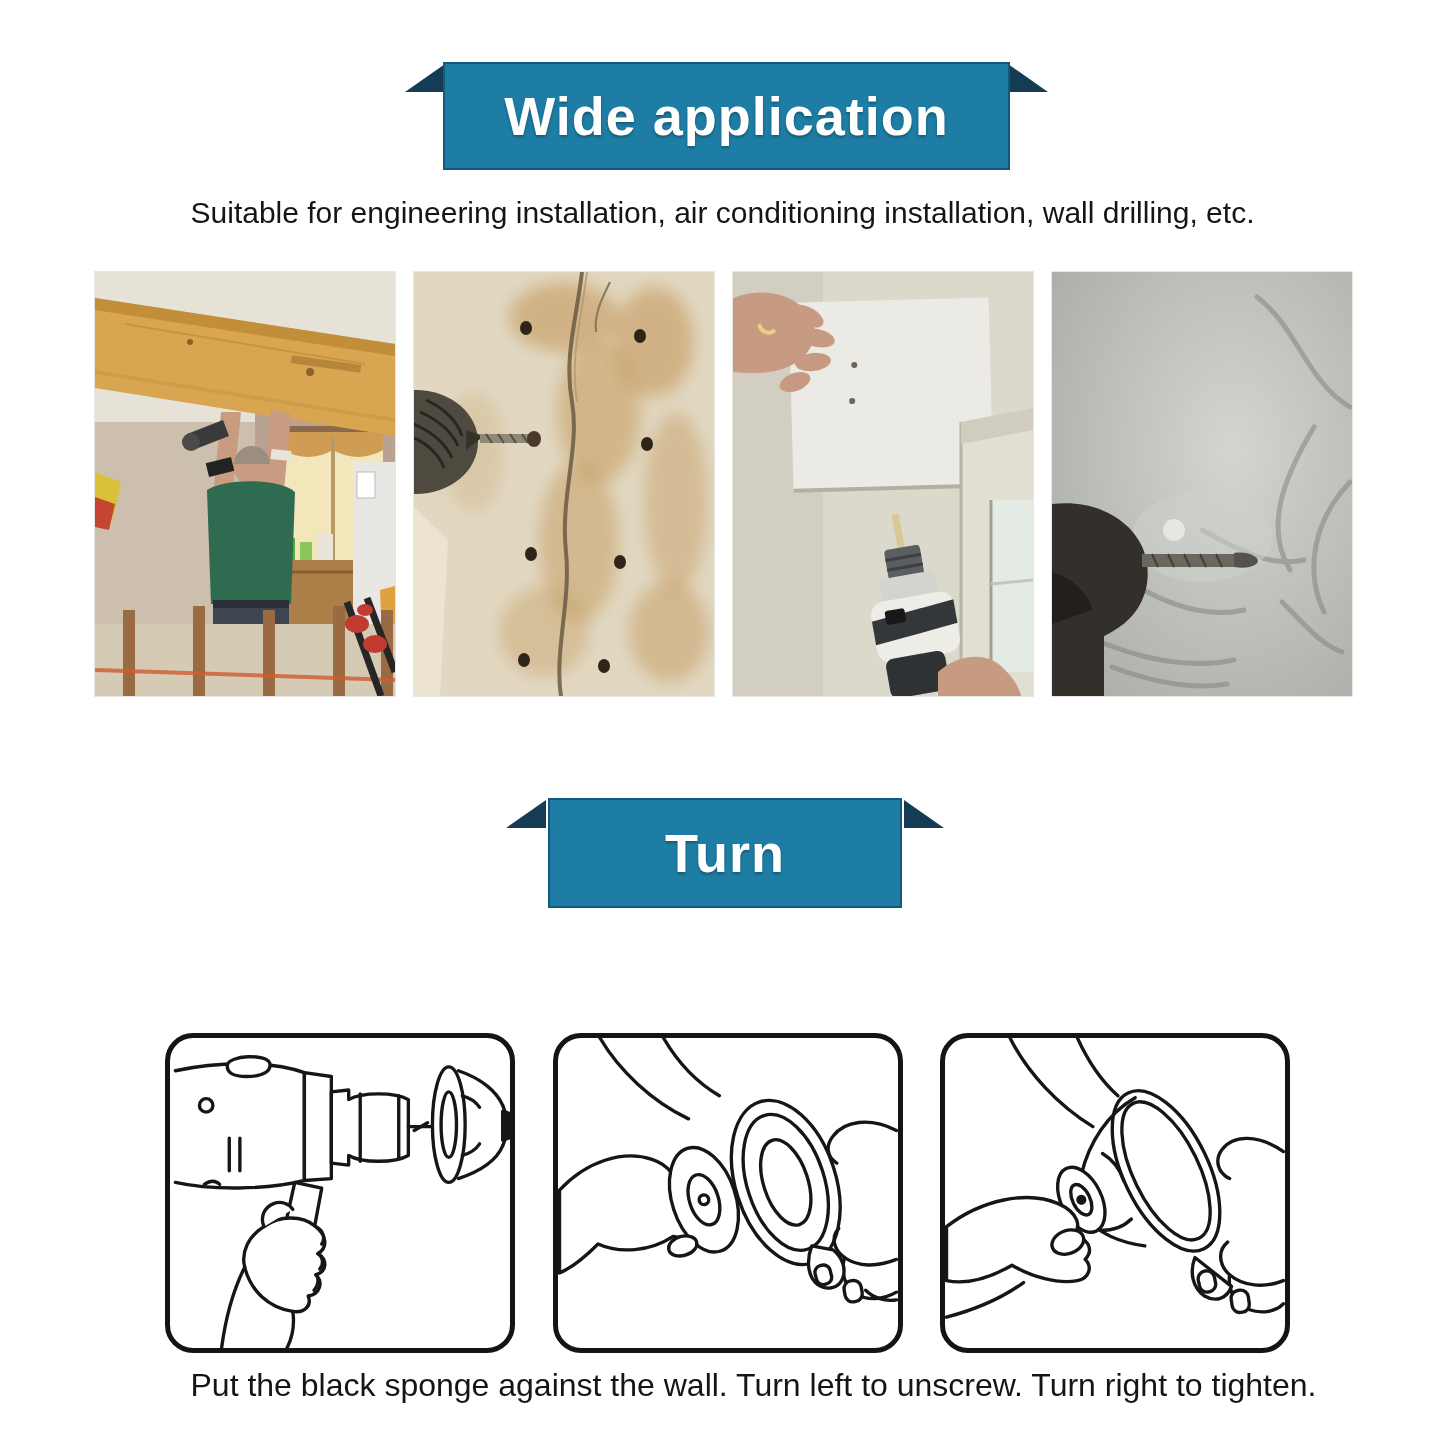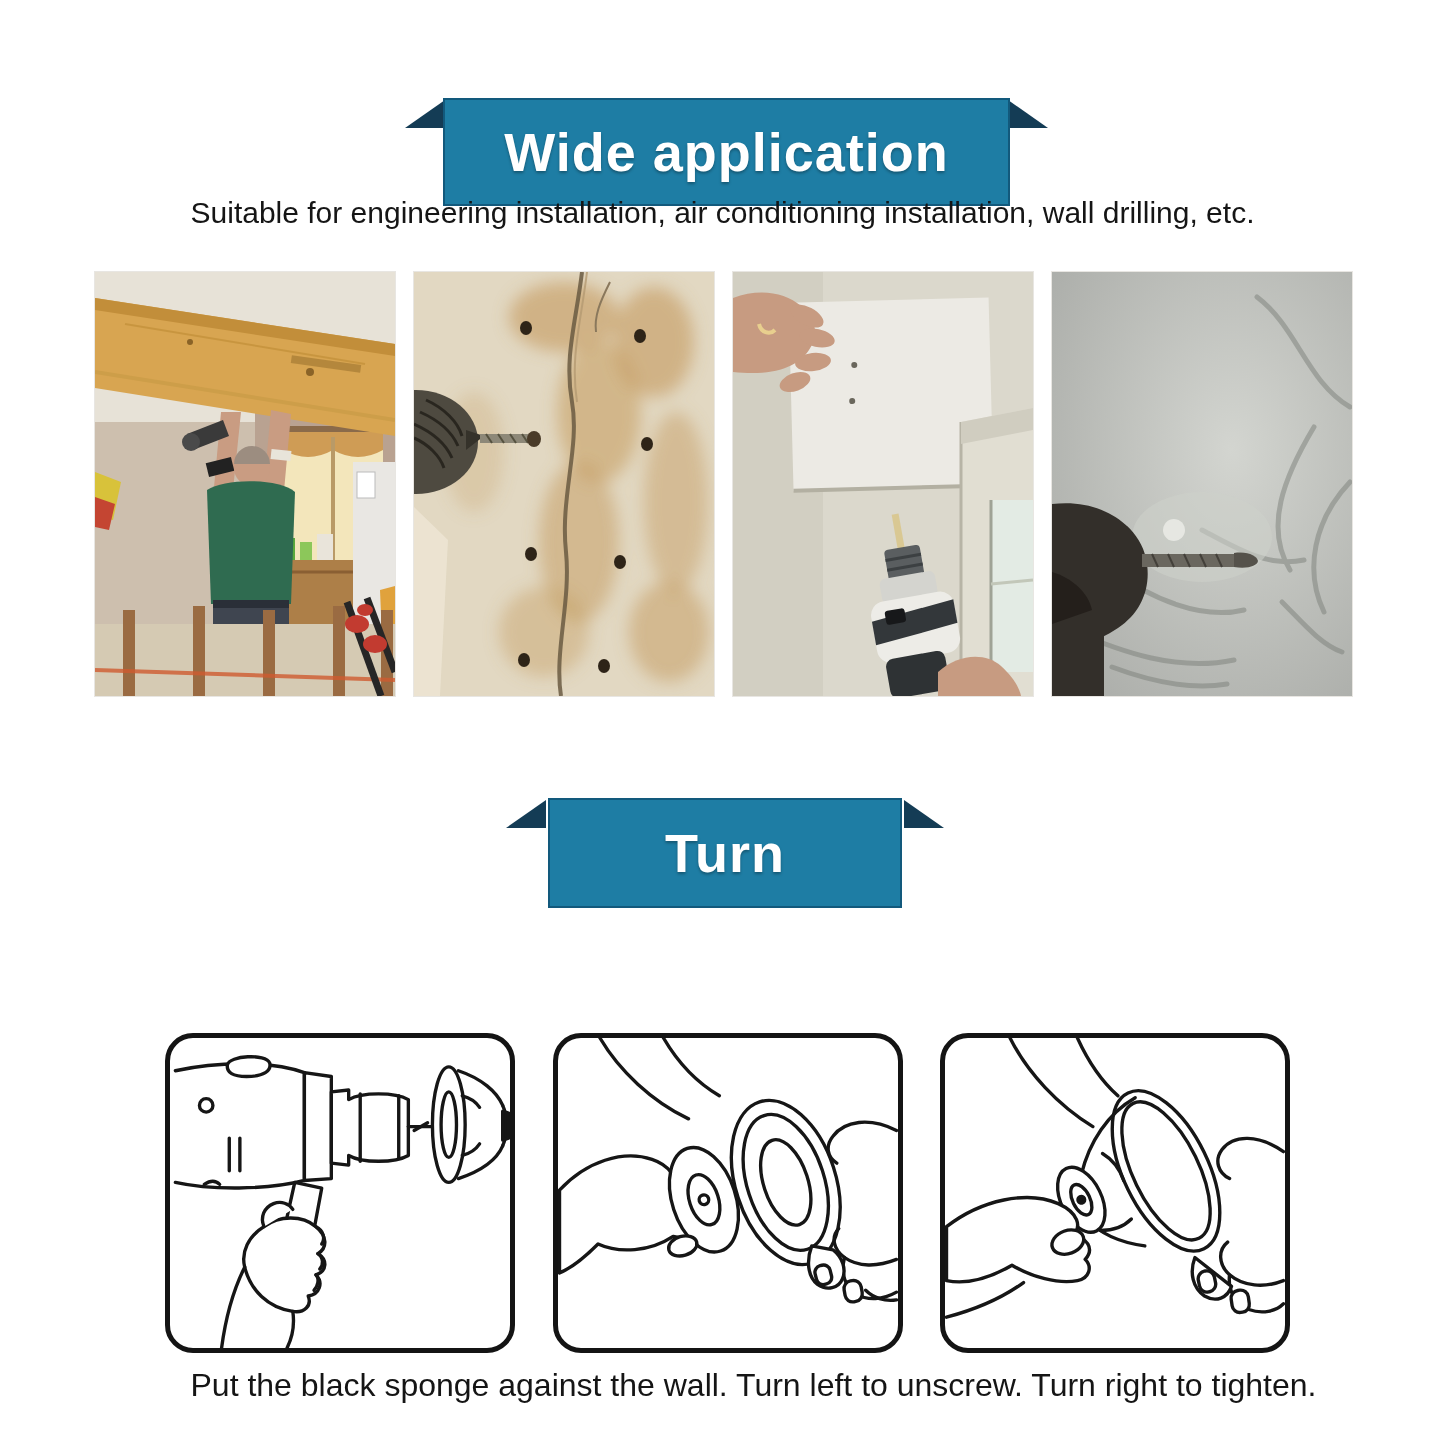--- a/index.html
+++ b/index.html
@@ -27,21 +27,21 @@
   
   .steps{position:absolute;left:165px;top:1033px;width:1125px;height:320px;display:flex;justify-content:space-between;}
   .step{width:350px;height:320px;border:5px solid #141414;border-radius:28px;background:#fff;box-sizing:border-box;overflow:hidden;}
   .step svg{display:block;width:100%;height:100%;}
 </style>
 </head>
 <body>
 
 <div class="page">
 
-  <div class="ribbon" style="left:405px;top:62px;width:643px;height:108px;margin-top:36px;">
+  <div class="ribbon" style="left:405px;top:62px;width:643px;height:108px;">
     <div class="flap left"></div>
     <div class="flap right"></div>
     <div class="bar">
       <span>Wide application</span>
     </div>
   </div>
 
   <p class="subtitle" style="top:196px;margin:0;">Suitable for engineering installation, air conditioning installation, wall drilling, etc.</p>
 
   <div class="photos">

